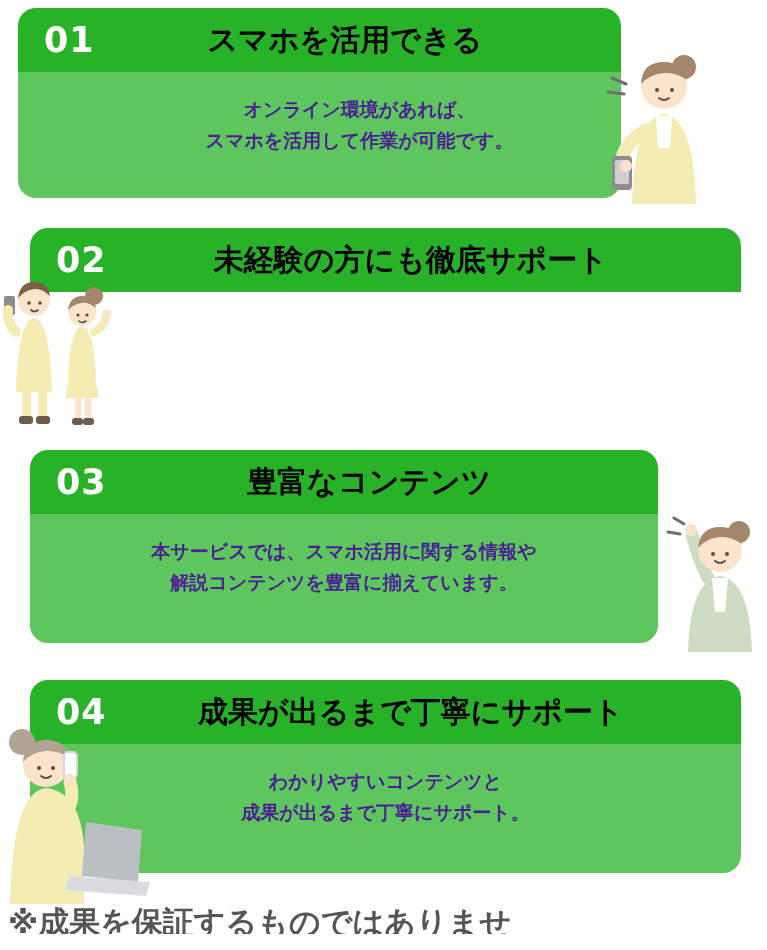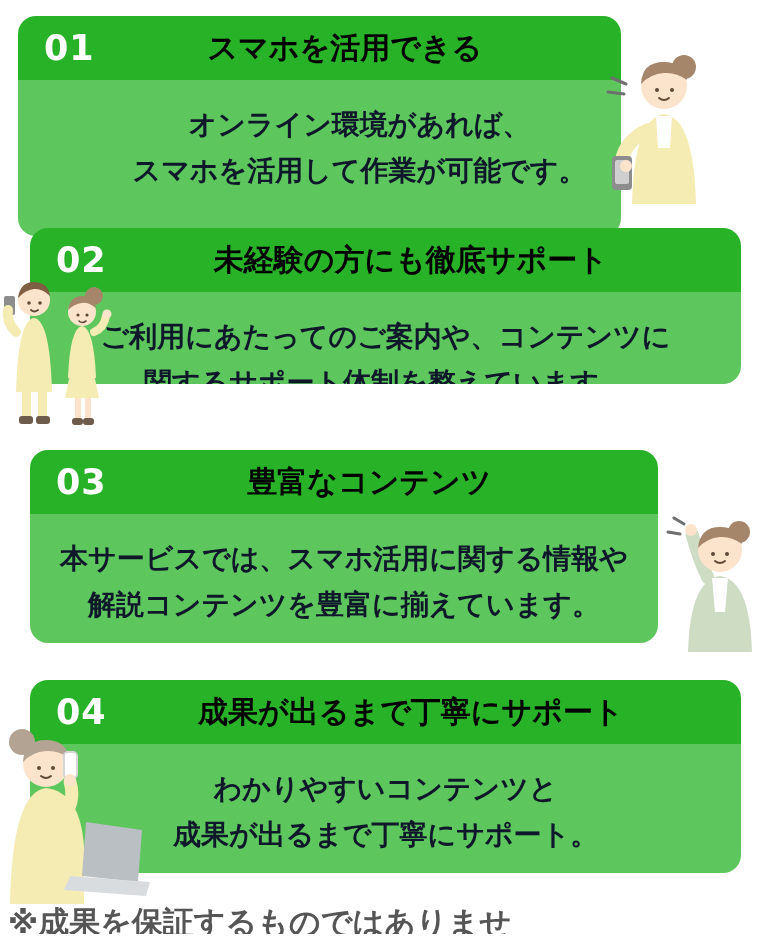--- a/index.html
+++ b/index.html
@@ -41,28 +41,28 @@
   }
   .card-body {
     background: #5dc75d;
     height: calc(100% - 64px);
     display: flex;
     align-items: flex-start;
     justify-content: center;
     padding-top: 22px;
   }
   .card-body p {
-    color: #0f172a;
-    font-weight: 700;
-    font-size: 28px;
+    color: #4c1d95;
+    font-weight: 700;
+    font-size: 19px;
     line-height: 1.65;
     text-align: center;
     white-space: pre-line;
   }
-  .card1 { left: 18px;  top: 16px;   width: 603px; height: 220px; }
+  .card1 { left: 18px;  top: 8px;   width: 603px; height: 190px; }
   .card1 .card-body { padding-left: 80px; }
   .card2 { left: 30px;  top: 228px; width: 711px; height: 156px; }
   .card3 { left: 30px;  top: 450px; width: 628px; height: 193px; }
   .card4 { left: 30px;  top: 680px; width: 711px; height: 193px; }
 
   .illus { position: absolute; z-index: 2; }
   .illus1 { left: 596px; top: 52px;  width: 114px; height: 152px; }
   .illus2 { left: 0px;   top: 270px; width: 112px; height: 160px; }
   .illus3 { left: 646px; top: 510px; width: 121px; height: 142px; }
   .illus4 { left: 0px;   top: 726px; width: 152px; height: 178px; }
@@ -93,24 +93,20 @@
     <div class="card-body">
       <p>オンライン環境があれば、
 スマホを活用して作業が可能です。</p>
     </div>
   </section>
 
   <section class="card card2">
     <div class="card-header">
       <span class="card-num">02</span>
       <span class="card-title">未経験の方にも徹底サポート</span>
-    </div>
-    <div class="card-body">
-      <p>ご利用にあたってのご案内や、コンテンツに
-関するサポート体制を整えています。</p>
     </div>
   </section>
 
   <section class="card card3">
     <div class="card-header">
       <span class="card-num">03</span>
       <span class="card-title">豊富なコンテンツ</span>
     </div>
     <div class="card-body">
       <p>本サービスでは、スマホ活用に関する情報や

